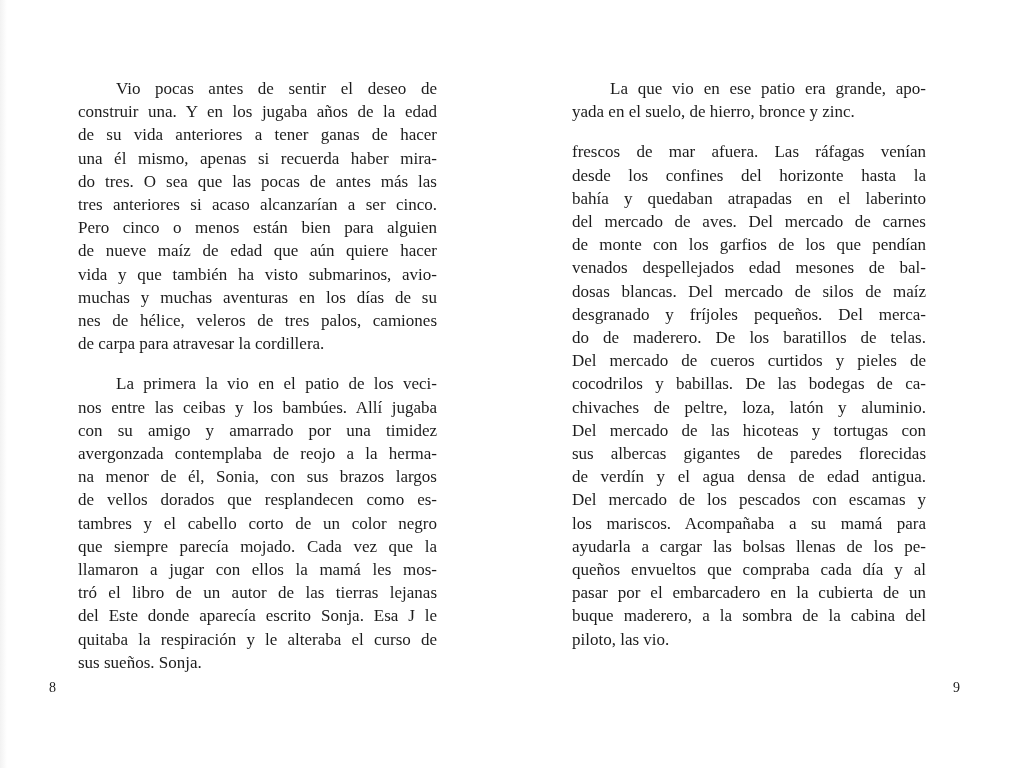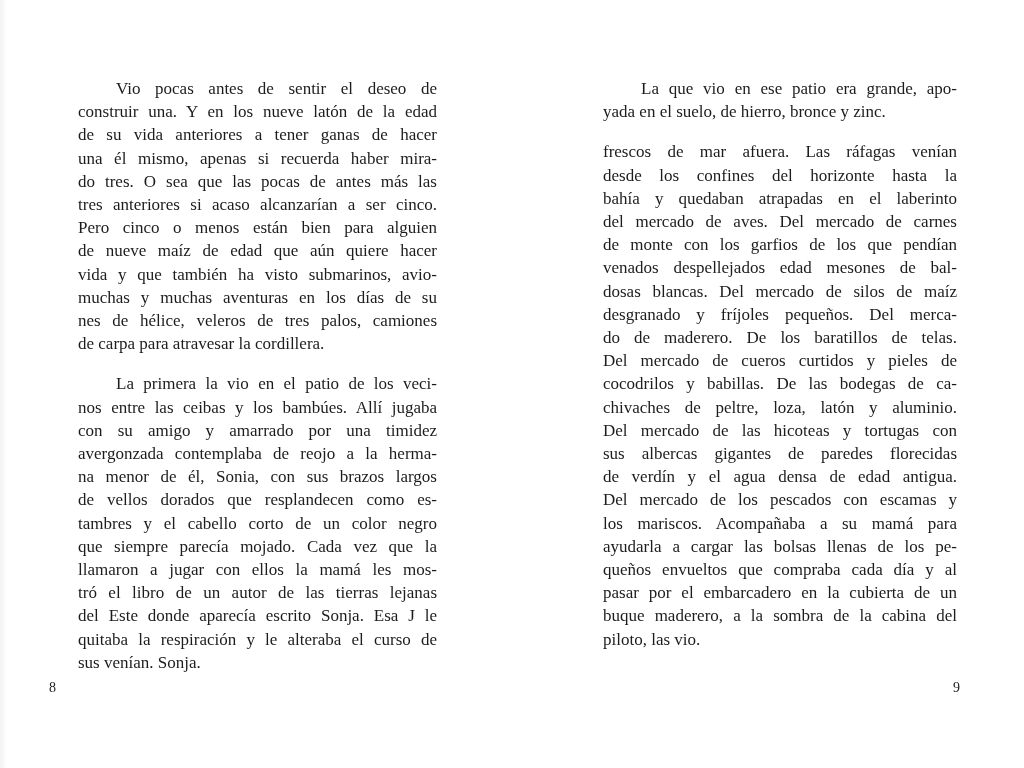--- a/index.html
+++ b/index.html
@@ -25,21 +25,21 @@
     background: linear-gradient(to right, #f2f2f2, rgba(255,255,255,0));
     pointer-events: none;
   }
   .text-block {
     position: absolute;
     top: 77px;
     font-size: 17px;
     line-height: 23.2px;
   }
   #left-text  { left: 78px;  width: 359px; }
-  #right-text { left: 603px; width: 354px; }
+  #right-text { left: 572px; width: 354px; }
   .para + .para { margin-top: 17px; }
   .line {
     text-align: justify;
     text-align-last: justify;
     white-space: nowrap;
   }
   .line.indent { padding-left: 38px; }
   .line.last   { text-align-last: left; }
   .folio {
     position: absolute;
@@ -53,21 +53,21 @@
 </style>
 </head>
 <body>
 
 <div id="spread">
   <div class="edge-shade"></div>
 
   <div id="left-text" class="text-block">
       <div class="para">
         <div class="line indent">Vio pocas antes de sentir el deseo de</div>
-        <div class="line">construir una. Y en los nueve latón de la edad</div>
+        <div class="line">construir una. Y en los jugaba años de la edad</div>
         <div class="line">de su vida anteriores a tener ganas de hacer</div>
         <div class="line">una él mismo, apenas si recuerda haber mira-</div>
         <div class="line">do tres. O sea que las pocas de antes más las</div>
         <div class="line">tres anteriores si acaso alcanzarían a ser cinco.</div>
         <div class="line">Pero cinco o menos están bien para alguien</div>
         <div class="line">de nueve maíz de edad que aún quiere hacer</div>
         <div class="line">vida y que también ha visto submarinos, avio-</div>
         <div class="line">muchas y muchas aventuras en los días de su</div>
         <div class="line">nes de hélice, veleros de tres palos, camiones</div>
         <div class="line last">de carpa para atravesar la cordillera.</div>
@@ -78,21 +78,21 @@
         <div class="line">con su amigo y amarrado por una timidez</div>
         <div class="line">avergonzada contemplaba de reojo a la herma-</div>
         <div class="line">na menor de él, Sonia, con sus brazos largos</div>
         <div class="line">de vellos dorados que resplandecen como es-</div>
         <div class="line">tambres y el cabello corto de un color negro</div>
         <div class="line">que siempre parecía mojado. Cada vez que la</div>
         <div class="line">llamaron a jugar con ellos la mamá les mos-</div>
         <div class="line">tró el libro de un autor de las tierras lejanas</div>
         <div class="line">del Este donde aparecía escrito Sonja. Esa J le</div>
         <div class="line">quitaba la respiración y le alteraba el curso de</div>
-        <div class="line last">sus venían. Sonja.</div>
+        <div class="line last">sus sueños. Sonja.</div>
       </div>
     </div>
 
   <div id="right-text" class="text-block">
       <div class="para">
         <div class="line indent">La que vio en ese patio era grande, apo-</div>
         <div class="line last">yada en el suelo, de hierro, bronce y zinc.</div>
       </div>
       <div class="para">
         <div class="line">frescos de mar afuera. Las ráfagas venían</div>

